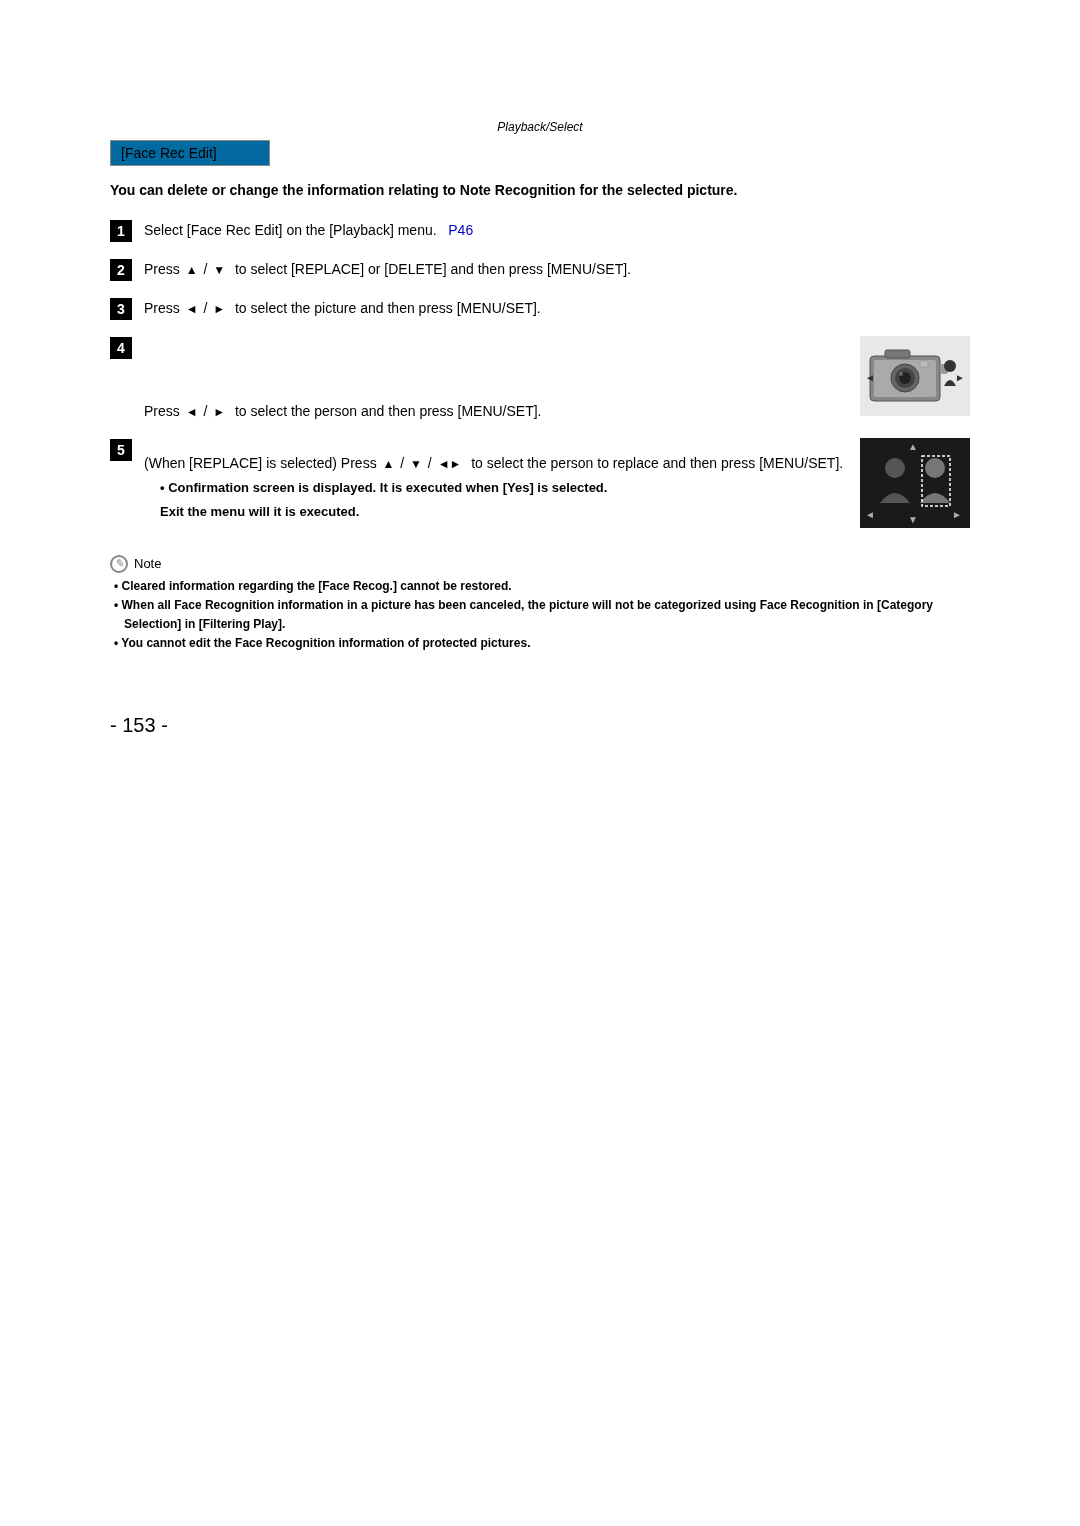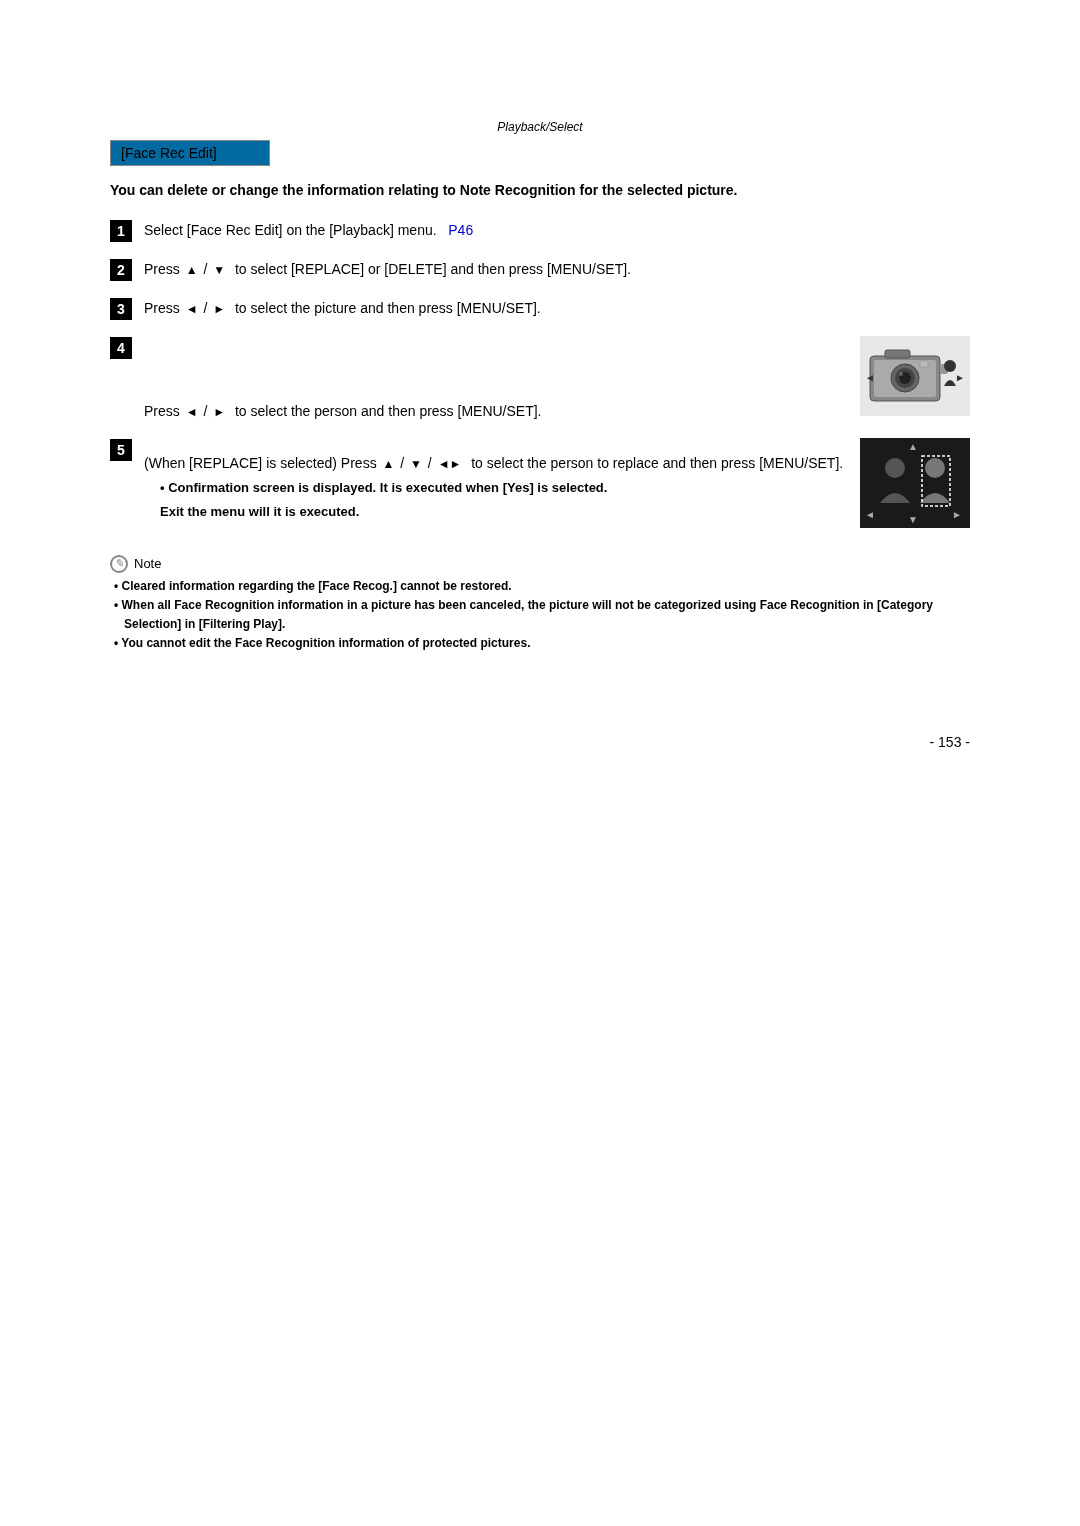--- a/index.html
+++ b/index.html
@@ -121,23 +121,23 @@
     }
     .note-bullets li {
       list-style: none;
       padding-left: 10px;
       text-indent: -10px;
     }
     .note-bullets li::before {
       content: "• ";
     }
     .page-number {
-      text-align: right;
-      font-size: 14px;
-      margin-top: 80px;
+      text-align: left;
+      font-size: 20px;
+      margin-top: 60px;
       padding-bottom: 20px;
     }
     .link-text {
       color: #0000cc;
     }
     .step4-container {
       display: flex;
       align-items: flex-end;
     }
     .step5-container {

